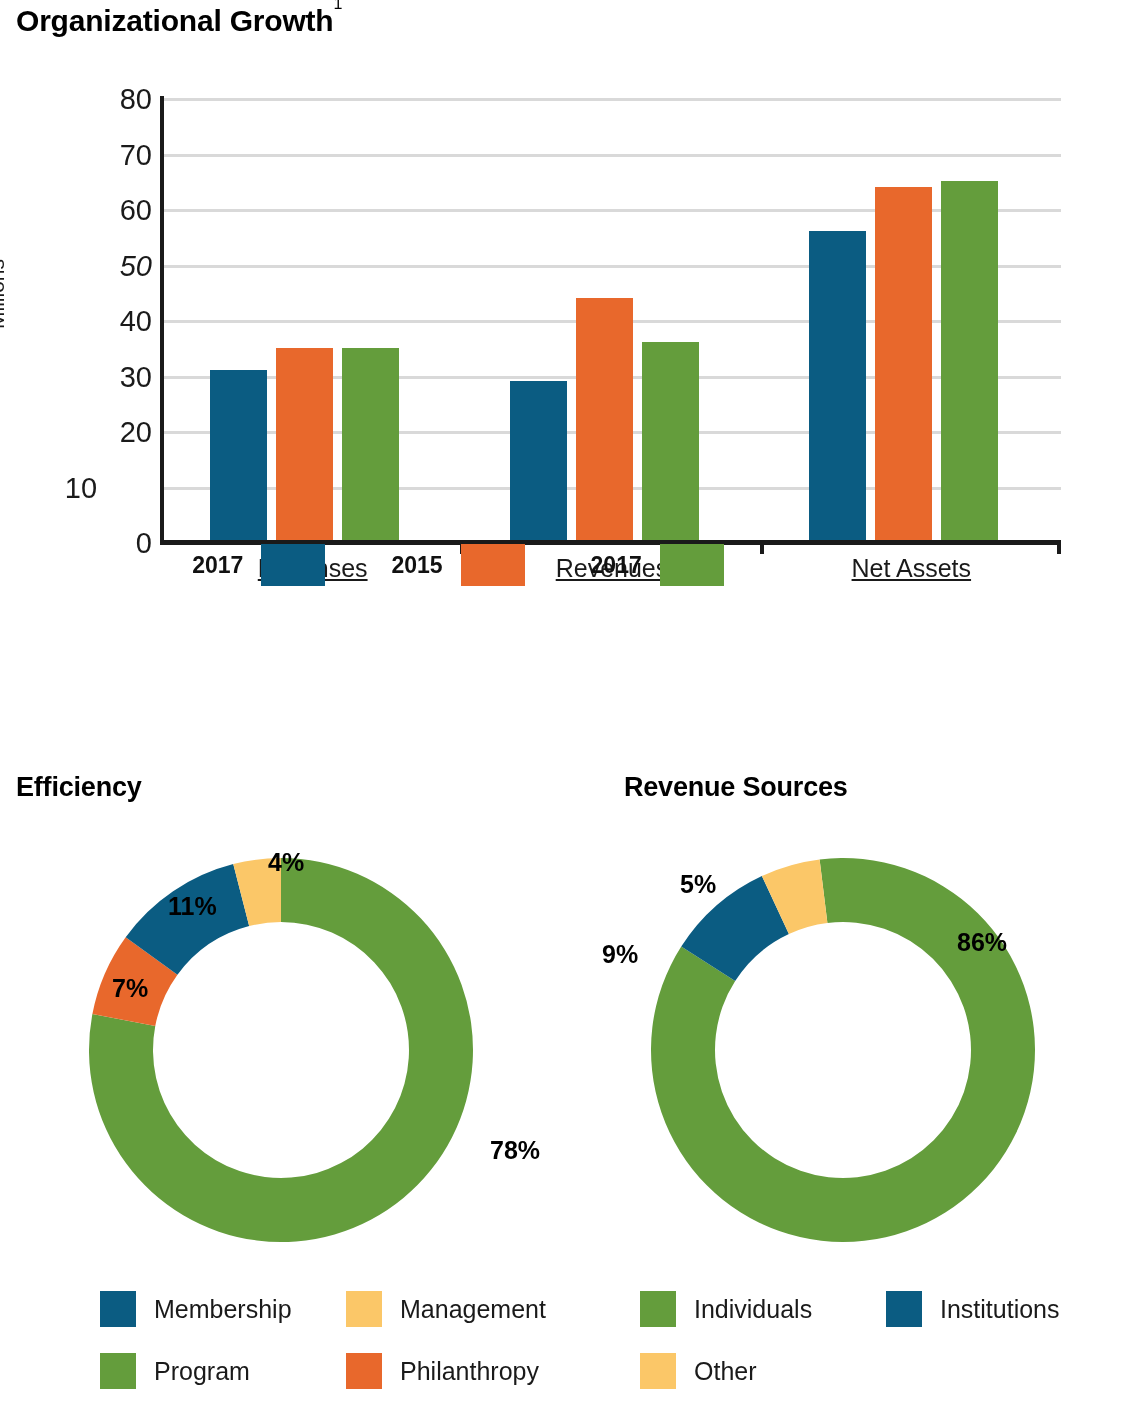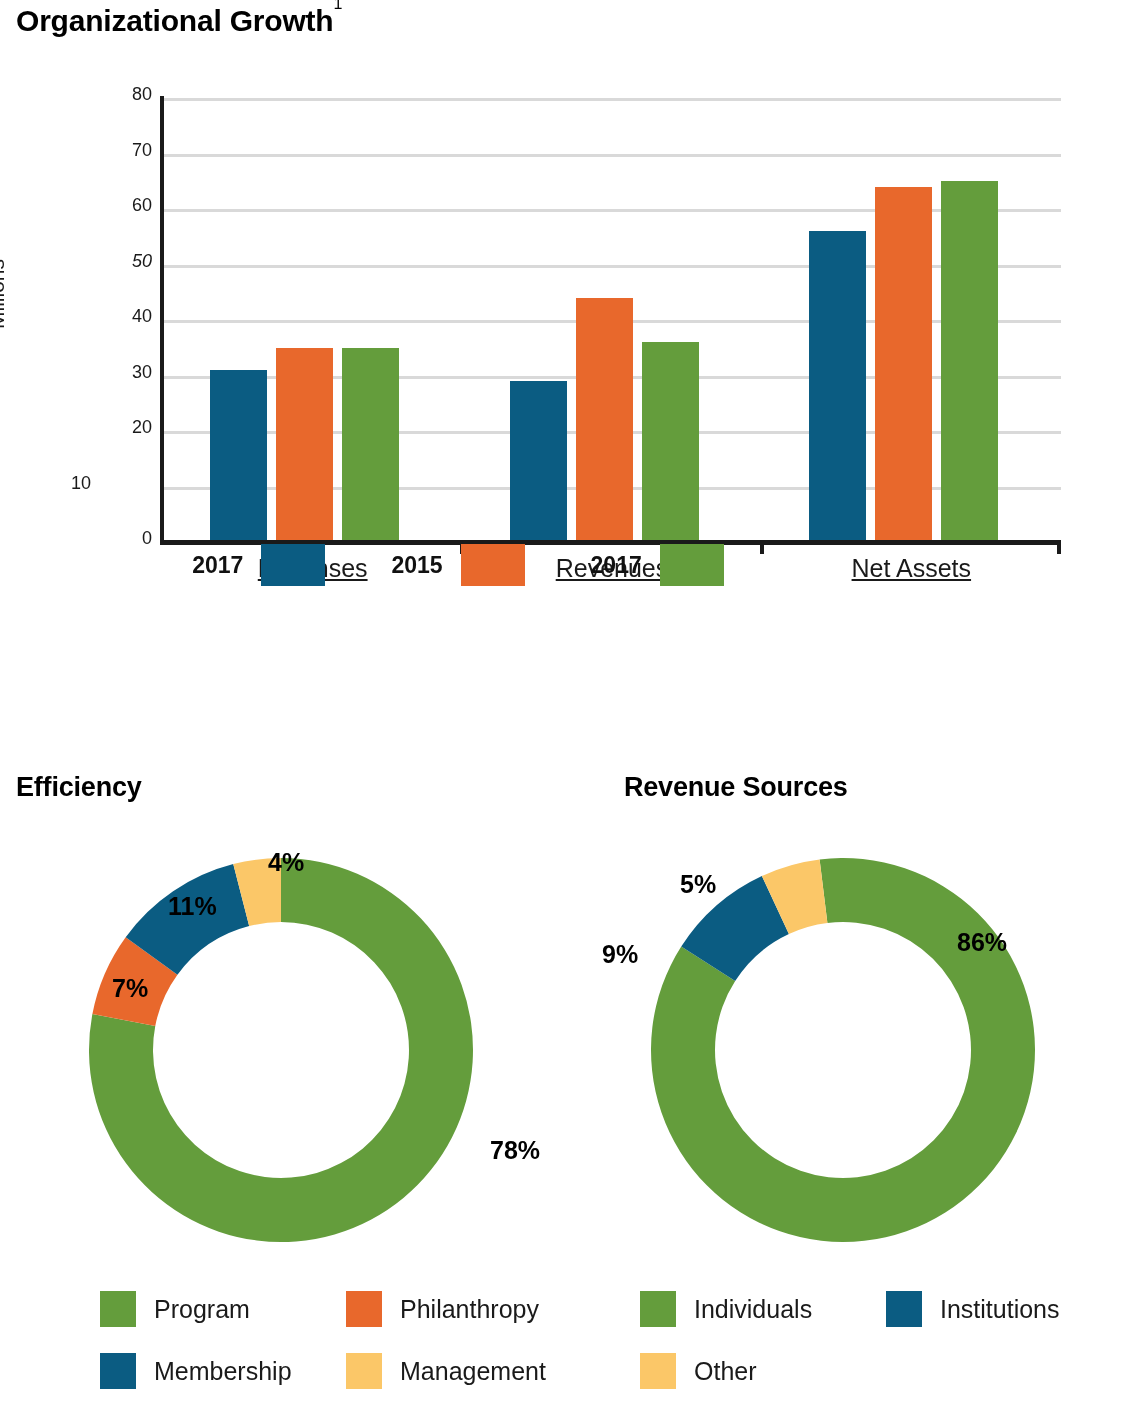--- a/index.html
+++ b/index.html
@@ -81,21 +81,21 @@
     top: 470px;
     width: 901px;
     height: 5px;
     background: #1a1a1a;
   }
   .ytick-label {
     position: absolute;
     right: 0;
     width: 142px;
     text-align: right;
-    font-size: 18px;
+    font-size: 29px;
     color: #1a1a1a;
     line-height: 1;
   }
   .ytick-wrap { position: absolute; left: 0; top: 0; width: 152px; }
   .y-axis-title {
     position: absolute;
     left: -38px;
     top: 212px;
     font-size: 21px;
     color: #1a1a1a;
@@ -289,38 +289,38 @@
       <path d="M 118.85729374578561 25.988904888963248 A 192 192 0 0 1 176.60108606621174 9.431138884866158 L 184.40072404414116 72.95409258991077 A 128 128 0 0 0 145.9048624971904 83.99260325930884 Z" fill="#fbc768"></path>
     </svg>
     <div class="donut-label" style="left: 118px; top: 30px;">5%</div>
     <div class="donut-label" style="left: 40px; top: 100px;">9%</div>
     <div class="donut-label" style="left: 395px; top: 88px;">86%</div>
   </div>
 
 <div class="donut-legend" id="efficiency-legend">
     <div class="dl-row">
       <div class="dl-item">
+        <span class="dl-swatch" style="background: rgb(11, 92, 130);"></span>
+        <span class="dl-label">Membership</span>
+      </div>
+      <div class="dl-item">
+        <span class="dl-swatch" style="background: rgb(251, 199, 104);"></span>
+        <span class="dl-label">Management</span>
+      </div>
+    </div>
+    <div class="dl-row">
+      <div class="dl-item">
         <span class="dl-swatch" style="background: rgb(100, 157, 60);"></span>
         <span class="dl-label">Program</span>
       </div>
       <div class="dl-item">
         <span class="dl-swatch" style="background: rgb(232, 104, 44);"></span>
         <span class="dl-label">Philanthropy</span>
       </div>
     </div>
-    <div class="dl-row">
-      <div class="dl-item">
-        <span class="dl-swatch" style="background: rgb(11, 92, 130);"></span>
-        <span class="dl-label">Membership</span>
-      </div>
-      <div class="dl-item">
-        <span class="dl-swatch" style="background: rgb(251, 199, 104);"></span>
-        <span class="dl-label">Management</span>
-      </div>
-    </div>
   </div>
 <div class="donut-legend" id="revenue-legend">
     <div class="dl-row">
       <div class="dl-item">
         <span class="dl-swatch" style="background: rgb(100, 157, 60);"></span>
         <span class="dl-label">Individuals</span>
       </div>
       <div class="dl-item">
         <span class="dl-swatch" style="background: rgb(11, 92, 130);"></span>
         <span class="dl-label">Institutions</span>

